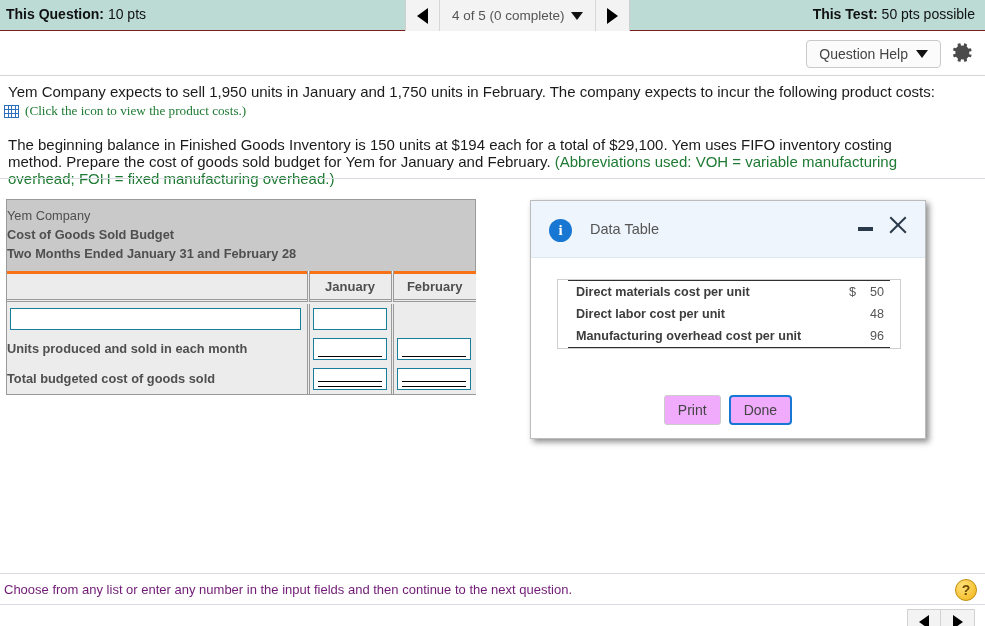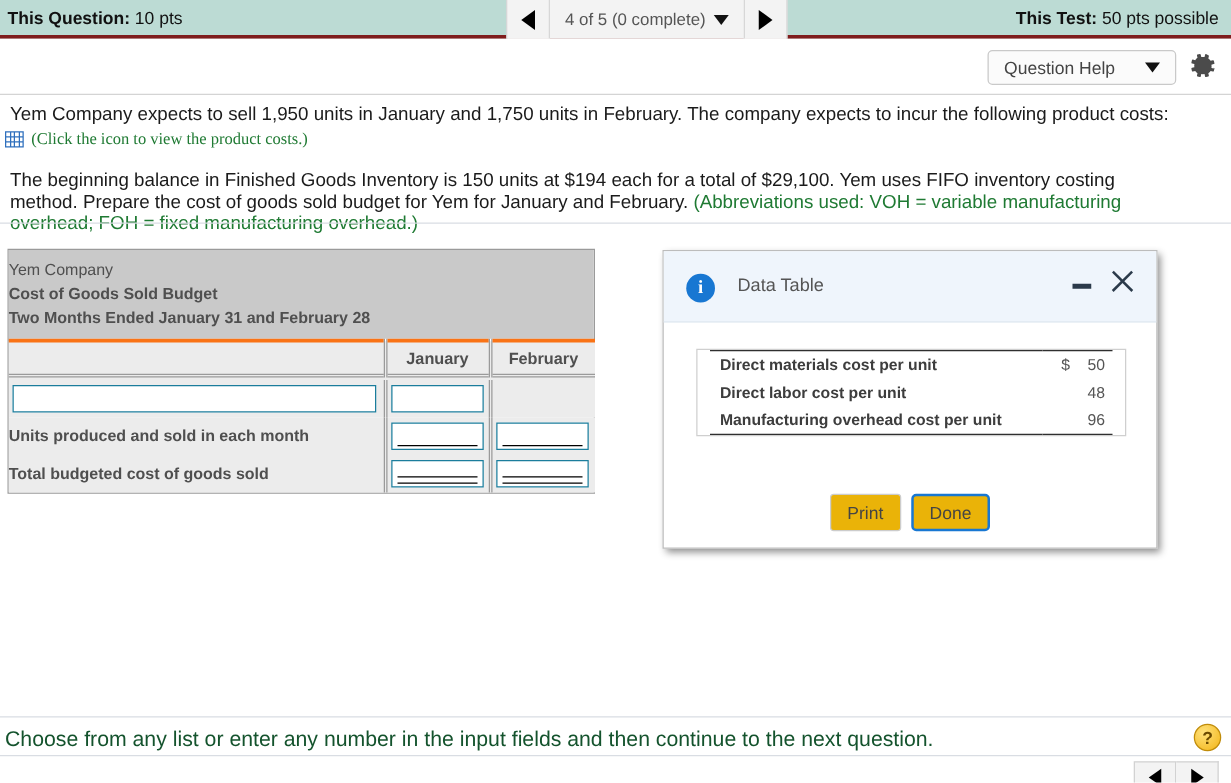--- a/index.html
+++ b/index.html
@@ -9,21 +9,21 @@
     background: #ffffff;
     font-family: "Liberation Sans", sans-serif;
     overflow: hidden;
   }
   #app { position: relative; width: 985px; height: 626px; background:#fff; }
 
   
   .topbar {
     position: absolute; left: 0; top: 0; width: 985px; height: 31px;
     background: #bcdbd4;
-    border-bottom: 3px solid #7f1d1d;
+    border-bottom: 1px solid #7f1d1d;
   }
   .topbar-left {
     position: absolute; left: 6px; top: 6px;
     font-size: 14px; color: #111;
   }
   .topbar-left b { font-weight: bold; }
   .topbar-right {
     position: absolute; right: 10px; top: 6px;
     font-size: 14px; color: #111;
   }
@@ -60,21 +60,21 @@
   }
 
   
   .helprow {
     position: absolute; left: 0; top: 31px; width: 985px; height: 45px;
     background: #fff; border-bottom: 1px solid #d4d4d4;
   }
   .qhelp-btn {
     position: absolute; right: 44px; top: 9px;
     height: 28px; padding: 0 12px;
-    display: flex; align-items: center; gap: 24px;
+    display: flex; align-items: center; gap: 8px;
     background: #fbfbfb; border: 1px solid #c9c9c9; border-radius: 4px;
     font-size: 14px; color: #444; cursor: pointer;
   }
   .gear-wrap {
     position: absolute; right: 10px; top: 9px;
     width: 26px; height: 26px; cursor: pointer;
   }
 
   
   .qbody { position: absolute; left: 0; top: 76px; width: 985px; }
@@ -204,33 +204,33 @@
   .dt-table td.dtcur { text-align: right; width: 22px; font-weight: normal; color:#555; }
   .dt-table td.dtval { text-align: right; width: 34px; padding-right: 6px; font-weight: normal; color:#555; }
 
   .modal-btns {
     position: absolute; left: 0; right: 0; bottom: 14px;
     display: flex; justify-content: center; gap: 8px;
   }
   .mbtn {
     min-width: 56px; height: 30px; padding: 0 13px;
     display: flex; align-items: center; justify-content: center;
-    font-size: 14px; color: #444; background: #eab308;
+    font-size: 14px; color: #444; background: #f0abfc;
     border: 1px solid #cccccc; border-radius: 3px; cursor: pointer;
   }
   .mbtn.primary { border: 2px solid #1877d2; border-radius: 4px; }
 
   
   .footrule {
     position: absolute; left: 0; top: 573px; width: 985px; height: 1px;
     background: #d9dde3;
   }
   .foottext {
     position: absolute; left: 4px; top: 582px;
-    font-size: 17px; color: #14532d;
+    font-size: 13px; color: #701a75;
   }
   .help-circle {
     position: absolute; right: 8px; top: 579px;
     width: 22px; height: 22px; border-radius: 50%;
     background: radial-gradient(circle at 35% 30%, #ffe17a, #f2b417);
     border: 1px solid #c08c0a; color: #6b4a00;
     font-size: 14px; font-weight: bold;
     display: flex; align-items: center; justify-content: center;
     cursor: pointer;
   }

